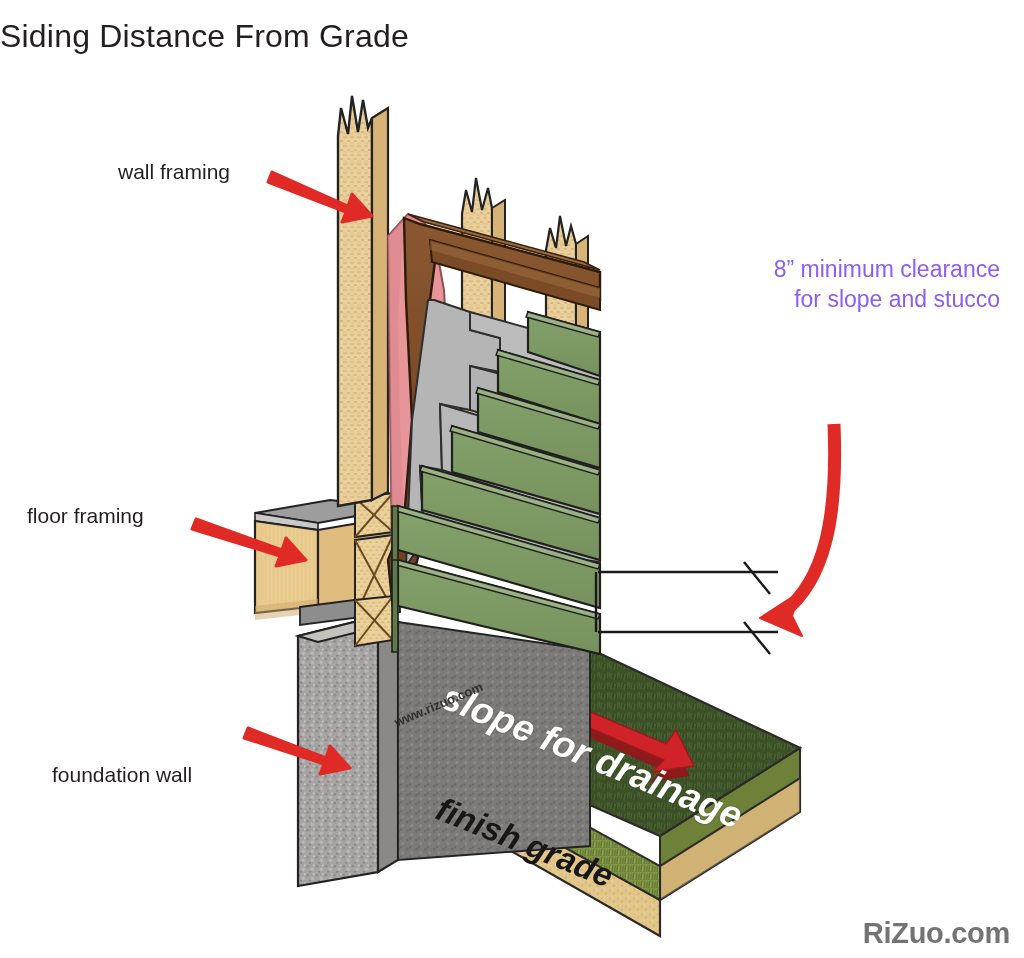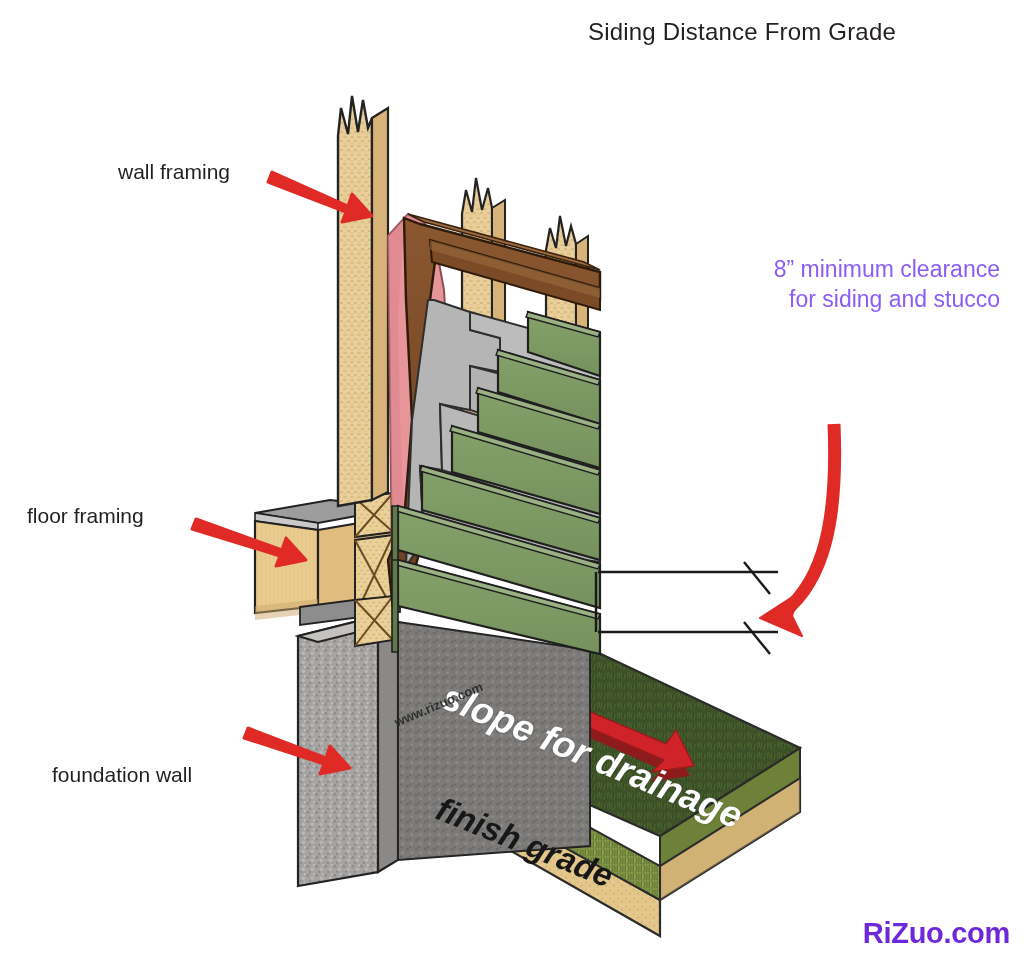--- a/index.html
+++ b/index.html
@@ -3,33 +3,33 @@
 <meta charset="utf-8">
 <style>
   html,body{margin:0;padding:0;background:#ffffff;}
   body{
     width:1024px;height:958px;position:relative;overflow:hidden;
     font-family:"Liberation Sans", sans-serif;
     background:#ffffff;
   }
   #stage{position:absolute;inset:0;width:1024px;height:958px;}
   .title{
-    position:absolute;left:0;top:18px;width:896px;text-align:right;
-    font-size:24px;color:#231f20;letter-spacing:.2px;font-weight:400;
+    position:absolute;left:0;top:18px;width:896px;text-align:left;
+    font-size:32px;color:#231f20;letter-spacing:.2px;font-weight:400;
   }
   .lbl{
     position:absolute;font-size:21px;color:#231f20;white-space:nowrap;
   }
   .note{
     position:absolute;font-size:23px;color:#8b5cf6;text-align:right;
     line-height:1.32;white-space:nowrap;
   }
   .brand{
     position:absolute;right:14px;bottom:8px;
-    font-size:29px;font-weight:bold;color:#6d28d9;letter-spacing:-.3px;
+    font-size:29px;font-weight:bold;color:#737373;letter-spacing:-.3px;
   }
   svg.art{position:absolute;left:0;top:0;}
   .slope-txt{
     position:absolute;left:452px;top:676px;
     font-size:37px;font-weight:bold;font-style:italic;color:#ffffff;
     transform:rotate(22.5deg);transform-origin:0 0;white-space:nowrap;
     text-shadow:0 0 2px rgba(0,0,0,.25);
   }
   .grade-txt{
     position:absolute;left:445px;top:790px;
@@ -265,21 +265,21 @@
     </g>
 
   </svg>
 
   <div class="lbl" style="left:118px;top:160px;">wall framing</div>
   <div class="lbl" style="left:27px;top:504px;">floor framing</div>
   <div class="lbl" style="left:52px;top:715px;margin-top:48px;">foundation wall</div>
 
   <div class="note" style="left:670px;top:254px;width:330px;">
     <div>8” minimum clearance</div>
-    <div>for siding and stucco</div>
+    <div>for slope and stucco</div>
   </div>
 
 
   <div class="slope-txt">slope for drainage</div>
   <div class="grade-txt">finish grade</div>
   <div class="wm-txt">www.rizuo.com</div>
 
   <div class="brand">RiZuo.com</div>
 
 </div>

